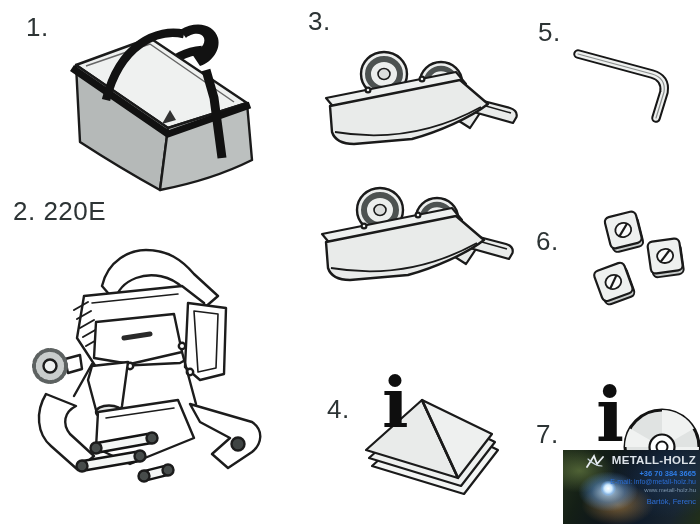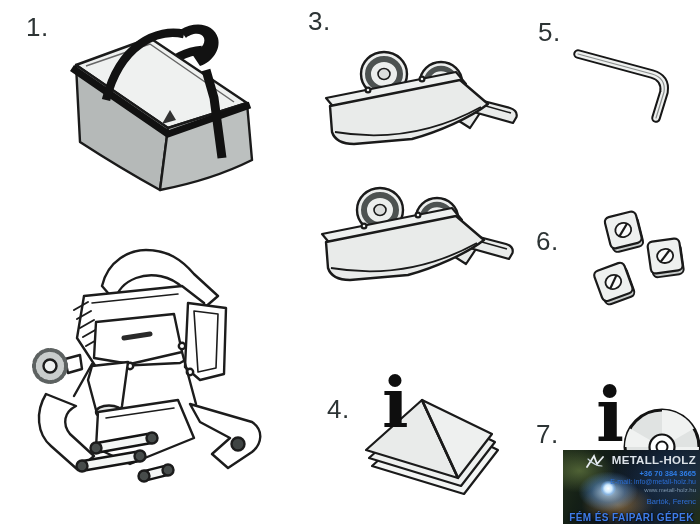--- a/index.html
+++ b/index.html
@@ -27,20 +27,21 @@
   .wm-tagline{left:0;right:0;bottom:1px;text-align:center;font-size:10px;font-weight:700;color:#3f7ce8;
               letter-spacing:.4px;text-shadow:1px 1px 0 #0a1424,0 0 2px #000;}
   .wm-logo{position:absolute;left:22px;top:4px;}
 </style>
 </head>
 <body>
 
 <div class="canvas">
 
   <div class="label" style="left:26px;top:12px">1.</div>
+  <div class="label" style="left:13px;top:196px">2. 220E</div>
   <div class="label" style="left:308px;top:6px">3.</div>
   <div class="label" style="left:327px;top:394px">4.</div>
   <div class="label" style="left:538px;top:17px">5.</div>
   <div class="label" style="left:536px;top:226px">6.</div>
   <div class="label" style="left:536px;top:419px">7.</div>
 
   <svg class="ill" style="left:62px;top:8px" width="210" height="200" viewBox="0 0 210 200">
     <g stroke="#1a1a1a" stroke-width="2.4" stroke-linejoin="round" fill="none">
       <path d="M64,118 C88,60 116,44 140,42" stroke="#121212" stroke-width="8.5"></path>
       <path d="M14,57 L88,30 L185,95 L106,120 Z" fill="#eff1f0"></path>
@@ -209,16 +210,15 @@
   <div class="photo">
     <svg class="wm-logo" width="20" height="16" viewBox="0 0 20 16">
       <path d="M2,13 L9,2 L12,10 L18,3" fill="none" stroke="#e8edf2" stroke-width="1.8" stroke-linecap="round"></path>
       <path d="M3,5 C7,9 12,12 17,12" fill="none" stroke="#cfd9e2" stroke-width="1.1" stroke-linecap="round"></path>
     </svg>
     <span class="wm-brand">METALL-HOLZ</span>
     <span class="wm-phone">+36 70 384 3665</span>
     <span class="wm-email">E-mail: info@metall-holz.hu</span>
     <span class="wm-web">www.metall-holz.hu</span>
     <span class="wm-contact">Bartók, Ferenc</span>
-    <span class="wm-tagline">FÉM ÉS FAIPARI GÉPEK</span>
   </div>
 
 </div>
 
 </body></html>

